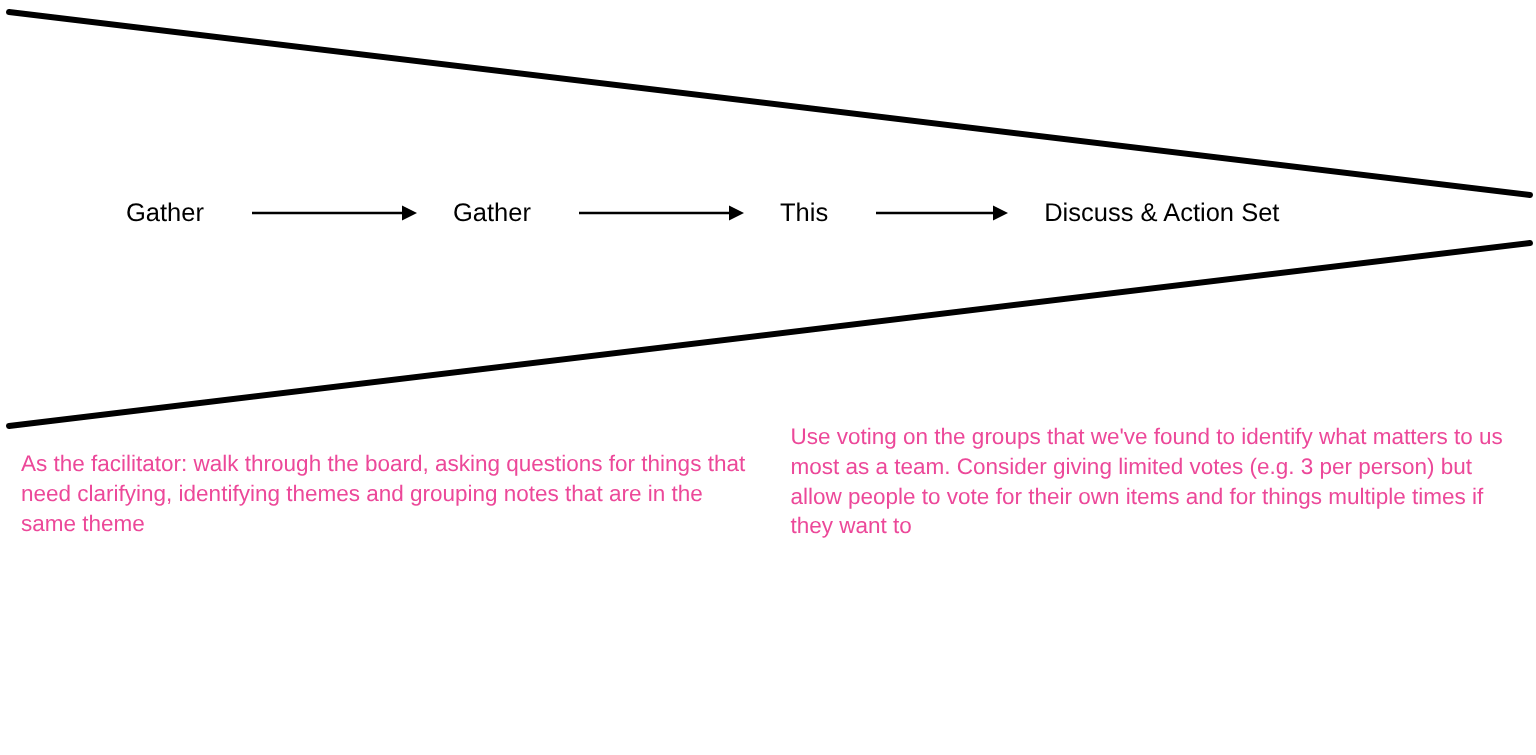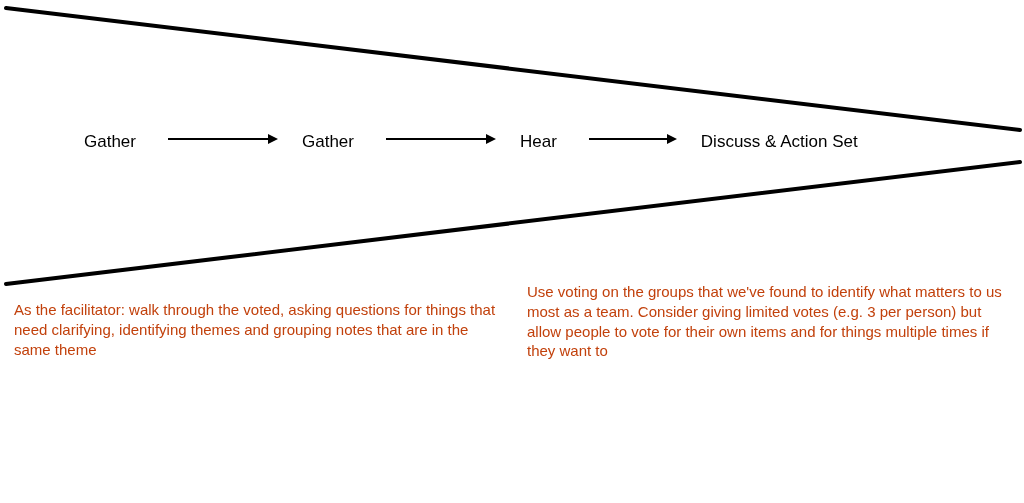--- a/index.html
+++ b/index.html
@@ -23,21 +23,21 @@
       pointer-events: none;
     }
     .funnel svg { width: 100%; height: 100%; }
     
     .stages-row {
       position: absolute;
       left: 0;
       top: 132px;
       width: 1024px;
       display: flex;
-      align-items: flex-start;
+      align-items: center;
     }
     .stage-label {
       font-size: 17px;
       color: #000;
       white-space: nowrap;
       text-align: left;
     }
     .arrow {
       display: flex;
       align-items: center;
@@ -51,21 +51,21 @@
       left: 14px;
       top: 300px;
       width: 996px;
       display: flex;
       gap: 30px;
     }
     .descriptions .col {
       flex: 1 1 0;
       font-size: 15px;
       line-height: 1.32;
-      color: #c2410c;
+      color: #ec4899;
     }
     
     .col0 { }
     .col1 { }
     .col2 { margin-top: -18px; }
     .col3 { }
     
     .sp { display:inline-block; }
   </style>
 </head>
@@ -97,30 +97,30 @@
 
   <span class="sp" style="width:32px"></span>
   <span class="arrow">
     <svg width="110" height="14" viewBox="0 0 110 14">
       <line x1="0" y1="7" x2="100" y2="7" stroke="#000" stroke-width="1.8"></line>
       <polygon points="100,2 110,7 100,12" fill="#000"></polygon>
     </svg>
   </span>
   <span class="sp" style="width:24px"></span>
 
-  <span class="stage-label">Hear</span>
+  <span class="stage-label">This</span>
 
   <span class="sp" style="width:32px"></span>
   <span class="arrow">
     <svg width="88" height="14" viewBox="0 0 88 14">
       <line x1="0" y1="7" x2="78" y2="7" stroke="#000" stroke-width="1.8"></line>
       <polygon points="78,2 88,7 78,12" fill="#000"></polygon>
     </svg>
   </span>
   <span class="sp" style="width:24px"></span>
 
   <span class="stage-label">Discuss &amp; Action Set</span>
 </div>
 
 <div class="descriptions">
-  <div class="col col1">As the facilitator: walk through the voted, asking questions for things that need clarifying, identifying themes and grouping notes that are in the same theme</div>
+  <div class="col col1">As the facilitator: walk through the board, asking questions for things that need clarifying, identifying themes and grouping notes that are in the same theme</div>
   <div class="col col2">Use voting on the groups that we've found to identify what matters to us most as a team. Consider giving limited votes (e.g. 3 per person) but allow people to vote for their own items and for things multiple times if they want to</div>
 </div>
 
 </body></html>

